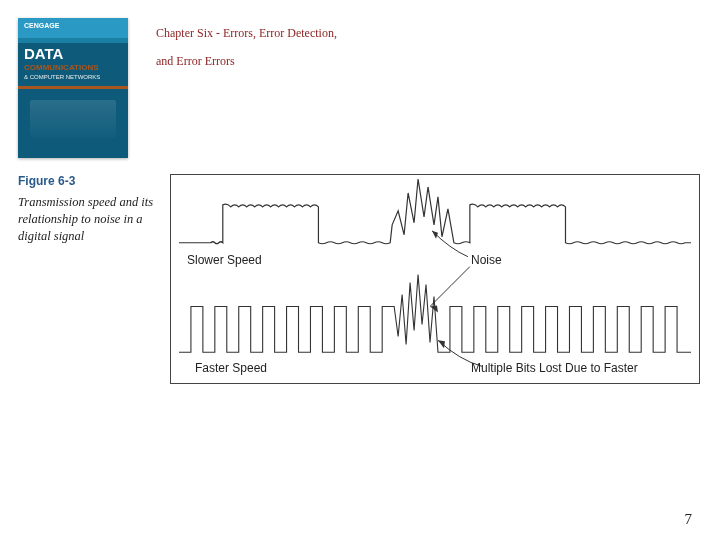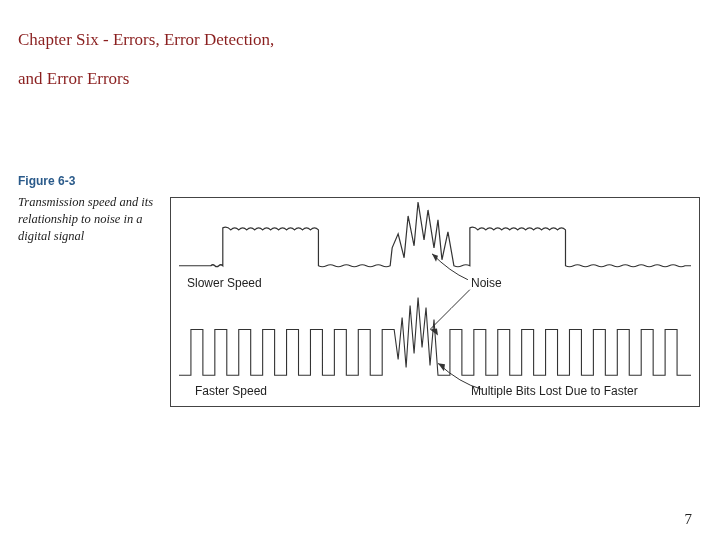--- a/index.html
+++ b/index.html
@@ -75,21 +75,21 @@
   .book-cover .graphic {
     position: absolute;
     top: 82px;
     left: 12px; right: 12px;
     height: 38px;
     background: linear-gradient(180deg, rgba(255,255,255,0.12), rgba(255,255,255,0.02));
     border-radius: 2px;
   }
   .chapter-title {
     color: #8a1f1f;
-    font-size: 17px;
+    font-size: 12px;
     line-height: 2.3;
     padding-top: 2px;
   }
 
   .figure-block {
     position: absolute;
     left: 18px;
     top: 174px;
     width: 684px;
   }
@@ -108,21 +108,20 @@
     margin-top: 6px;
   }
   .fig-frame {
     position: absolute;
     left: 152px;
     top: 0;
     width: 530px;
     height: 210px;
     border: 1px solid #444;
     background: #fff;
-    margin-top: 23px;
   }
   .fig-frame svg {
     position: absolute;
     inset: 0;
   }
   .wave-lbl {
     position: absolute;
     font-family: Arial, sans-serif;
     font-size: 12px;
     color: #222;
@@ -132,20 +131,28 @@
     bottom: 12px;
     right: 28px;
     font-size: 15px;
     color: #222;
   }
 </style>
 </head>
 <body>
 
 <div class="header">
+  <div class="book-cover">
+    <div class="top-band">CENGAGE</div>
+    <div class="title">DATA</div>
+    <div class="subtitle1">COMMUNICATIONS</div>
+    <div class="subtitle2">&amp; COMPUTER NETWORKS</div>
+    <div class="stripe"></div>
+    <div class="graphic"></div>
+  </div>
   <div class="chapter-title">
     <div>Chapter Six - Errors, Error Detection,</div>
     <div>and Error Errors</div>
   </div>
 </div>
 
 <div class="figure-block">
   <div class="fig-label">Figure 6-3</div>
   <div class="fig-caption">Transmission speed and its relationship to noise in a digital signal</div>
 

